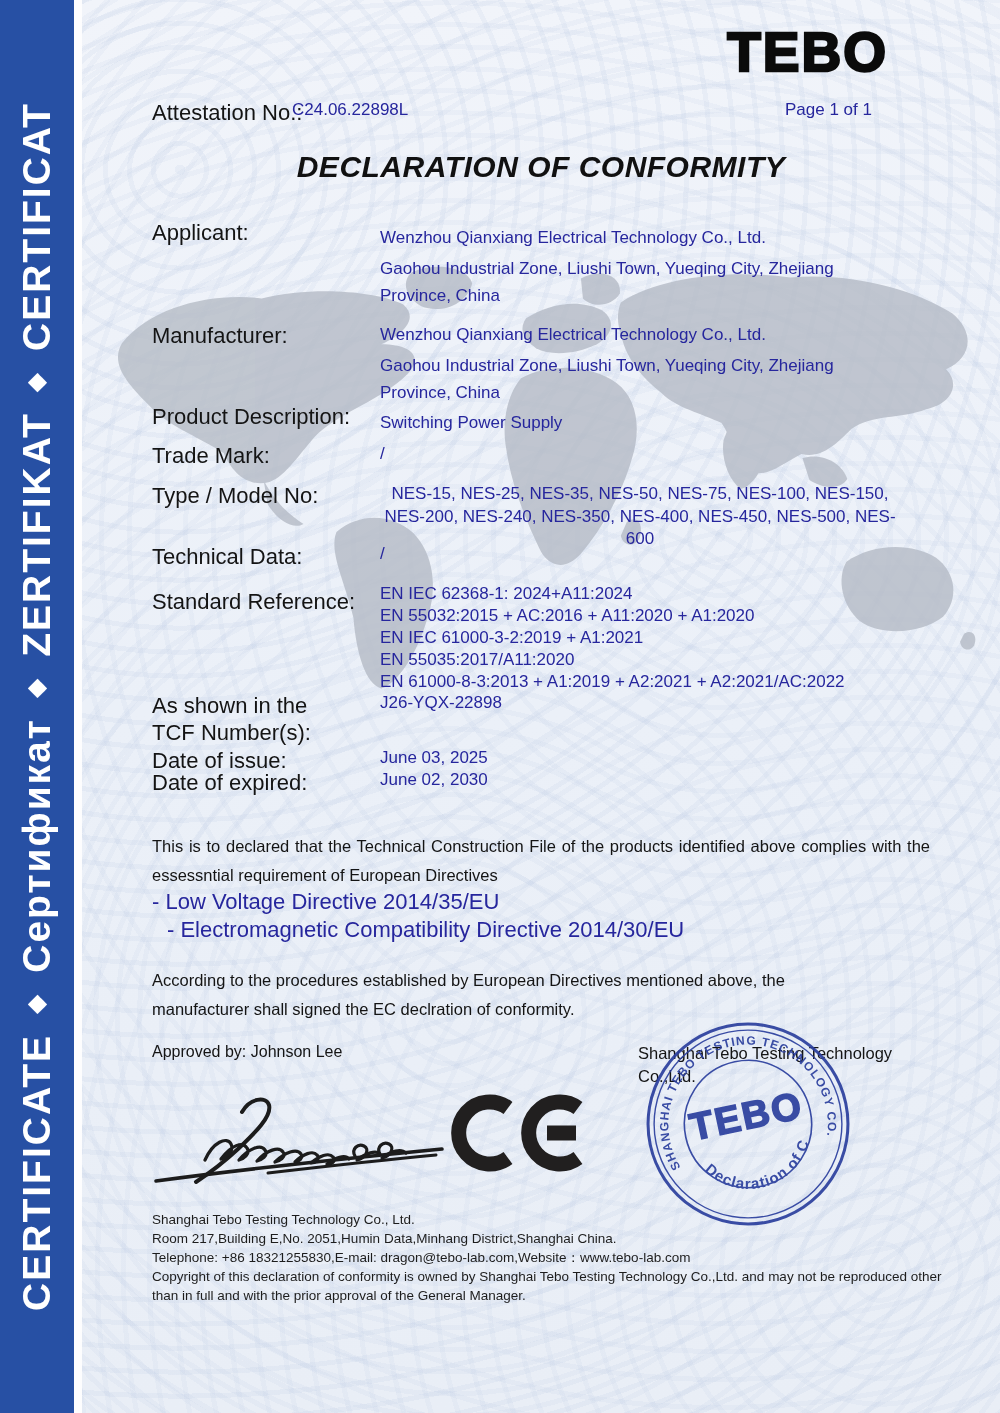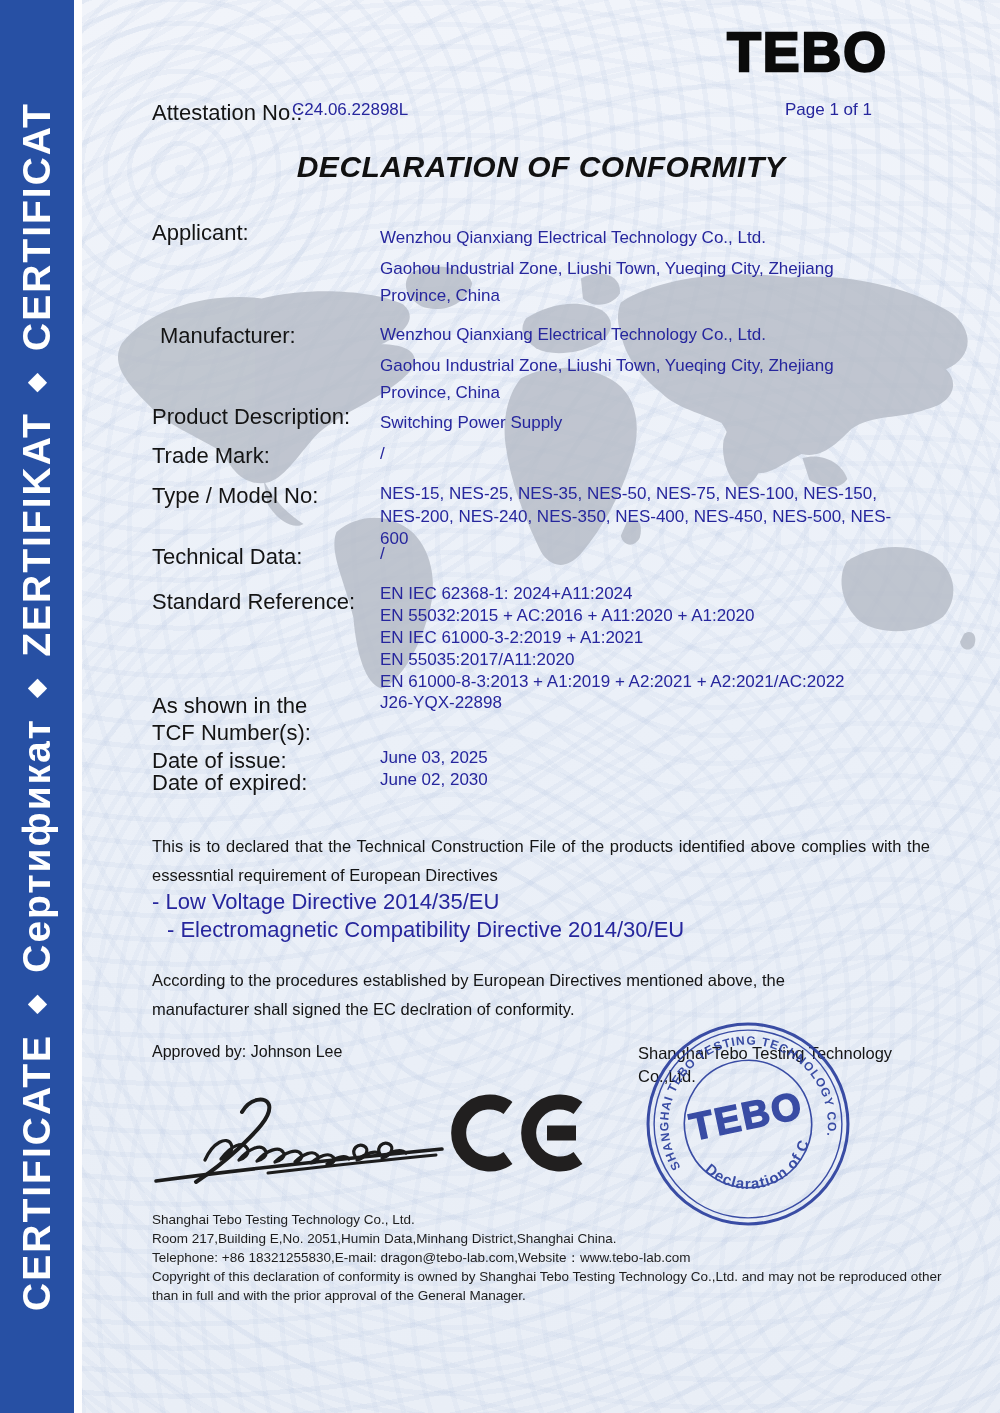--- a/index.html
+++ b/index.html
@@ -101,32 +101,32 @@
     <div class="abs layer logo" style="top:20px;right:112px;">TEBO</div>
     <div class="abs layer lbl" style="left:70px;top:100px;">Attestation No.:</div>
     <div class="abs layer val" style="left:210px;top:100px;">C24.06.22898L</div>
     <div class="abs layer val" style="left:703px;top:100px;">Page 1 of 1</div>
     <div class="abs layer doc-title" style="top:150px;">DECLARATION OF CONFORMITY</div>
 
     <div class="abs layer lbl" style="left:70px;top:220px;">Applicant:</div>
     <div class="abs layer val" style="left:298px;top:228px;">Wenzhou Qianxiang Electrical Technology Co., Ltd.</div>
     <div class="abs layer val wrapblock" style="left:298px;top:255px;">Gaohou Industrial Zone, Liushi Town, Yueqing City, Zhejiang Province, China</div>
 
-    <div class="abs layer lbl" style="left:70px;top:323px;margin-left:8px;">Manufacturer:</div>
+    <div class="abs layer lbl" style="left:70px;top:323px;">Manufacturer:</div>
     <div class="abs layer val" style="left:298px;top:325px;">Wenzhou Qianxiang Electrical Technology Co., Ltd.</div>
     <div class="abs layer val wrapblock" style="left:298px;top:352px;">Gaohou Industrial Zone, Liushi Town, Yueqing City, Zhejiang Province, China</div>
 
     <div class="abs layer lbl" style="left:70px;top:404px;">Product Description:</div>
     <div class="abs layer val" style="left:298px;top:413px;">Switching Power Supply</div>
 
     <div class="abs layer lbl" style="left:70px;top:443px;">Trade Mark:</div>
     <div class="abs layer val" style="left:298px;top:444px;">/</div>
 
     <div class="abs layer lbl" style="left:70px;top:483px;">Type / Model No:</div>
-    <div class="abs layer val tightblock" style="left:298px;top:483px;">NES-15, NES-25, NES-35, NES-50, NES-75, NES-100, NES-150, NES-200, NES-240, NES-350, NES-400, NES-450, NES-500, NES-600</div>
+    <div class="abs layer val tightblock" style="left:298px;top:483px;text-align:center;">NES-15, NES-25, NES-35, NES-50, NES-75, NES-100, NES-150, NES-200, NES-240, NES-350, NES-400, NES-450, NES-500, NES-600</div>
 
     <div class="abs layer lbl" style="left:70px;top:544px;">Technical Data:</div>
     <div class="abs layer val" style="left:298px;top:544px;">/</div>
 
     <div class="abs layer lbl" style="left:70px;top:589px;">Standard Reference:</div>
     <div class="abs layer val" style="left:298px;top:583px;">
       <div class="stdline">EN IEC 62368-1: 2024+A11:2024</div>
       <div class="stdline">EN 55032:2015 + AC:2016 + A11:2020 + A1:2020</div>
       <div class="stdline">EN IEC 61000-3-2:2019 + A1:2021</div>
       <div class="stdline">EN 55035:2017/A11:2020</div>

